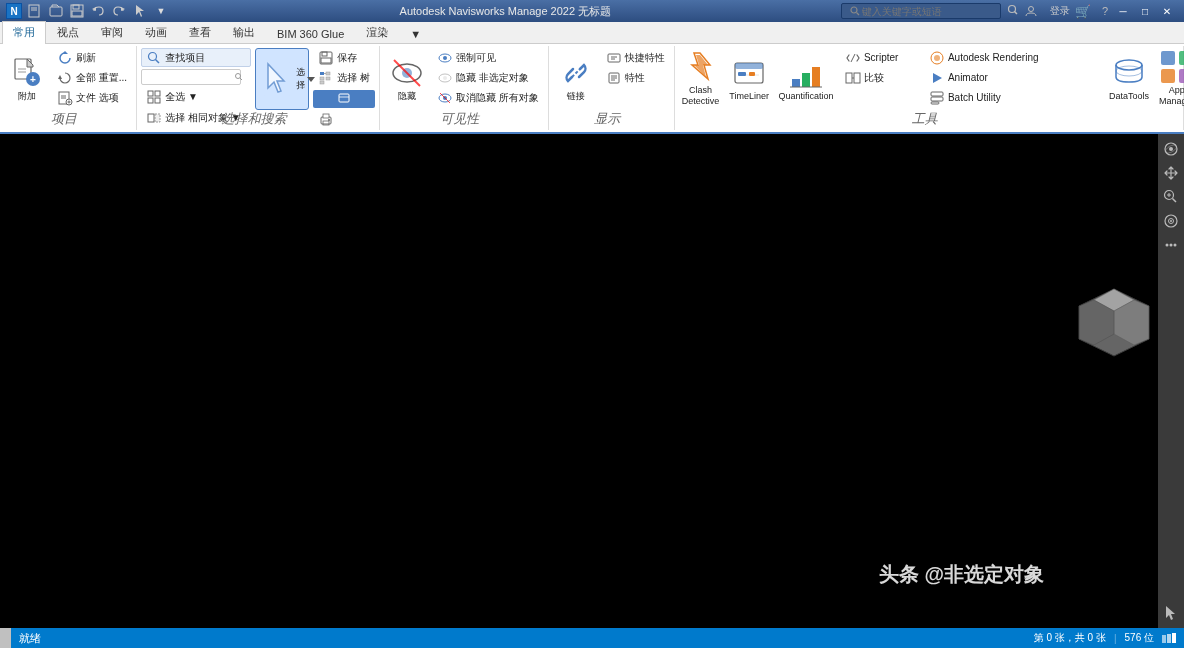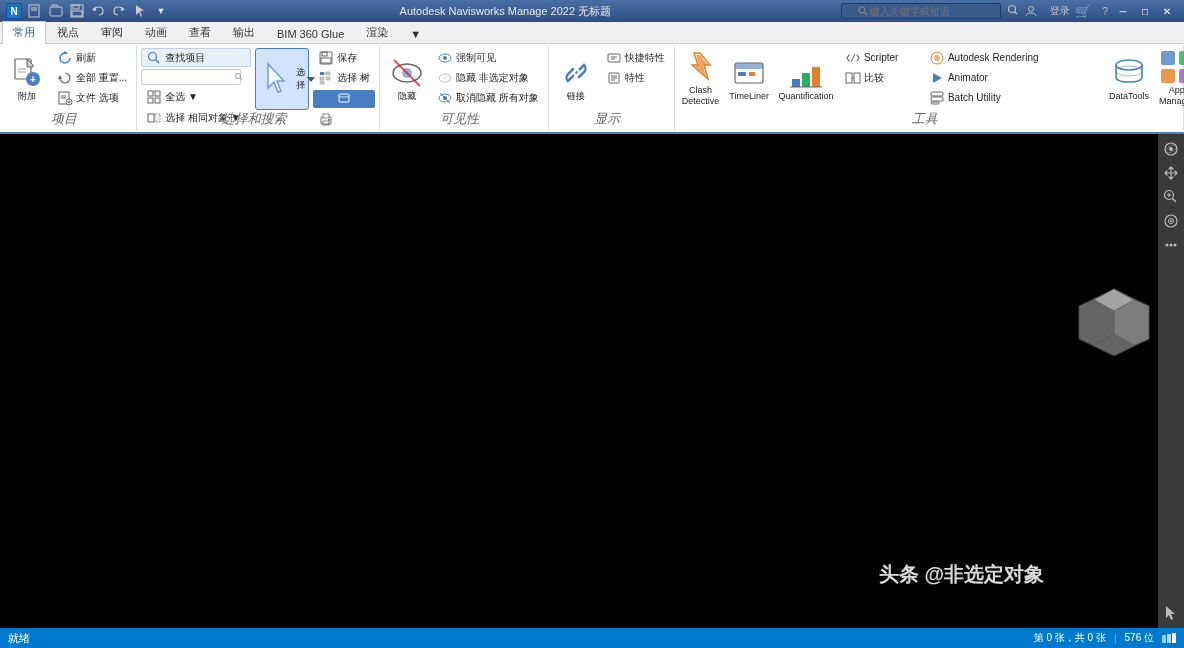--- a/index.html
+++ b/index.html
@@ -78,21 +78,21 @@
       display: flex;
       align-items: center;
       gap: 6px;
     }
     #search-input-wrap {
       display: flex;
       align-items: center;
       background: #3a5a8a;
       border: 1px solid #1a3a6a;
       border-radius: 2px;
-      padding: 1px 16px;
+      padding: 1px 8px;
       width: 160px;
       height: 16px;
     }
     #search-input-wrap input {
       background: transparent;
       border: none;
       outline: none;
       color: #aaa;
       font-size: 10px;
       width: 130px;
@@ -256,21 +256,21 @@
     
     #status-bar {
       height: 20px;
       background: #007acc;
       display: flex;
       align-items: center;
       padding: 0 8px;
       justify-content: space-between;
       position: absolute;
       bottom: 0;
-      left: 0;
+      left: 11px;
       right: 0;
     }
     #status-left {
       display: flex;
       align-items: center;
       gap: 12px;
       color: white;
       font-size: 11px;
     }
     #status-right {

